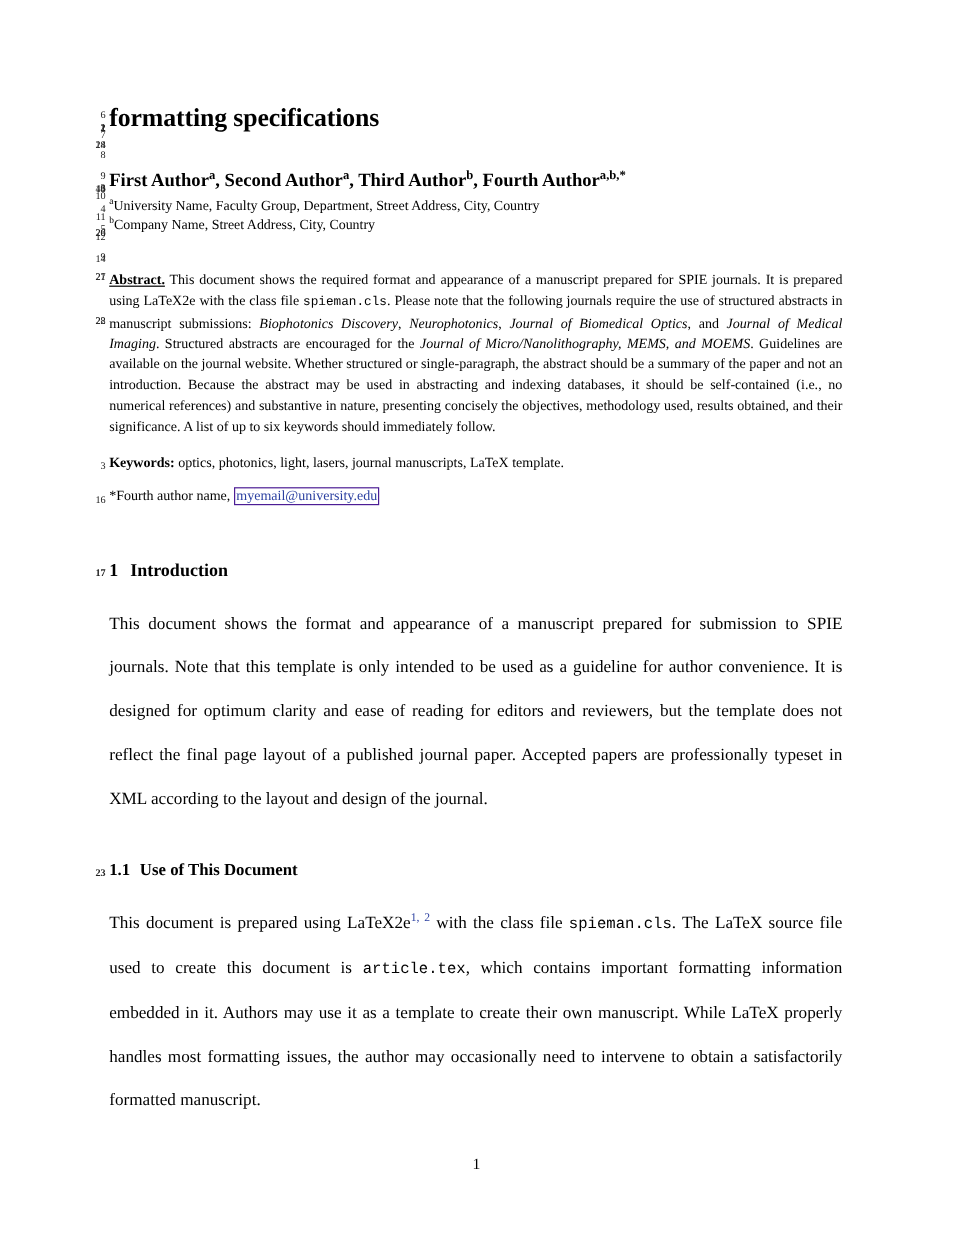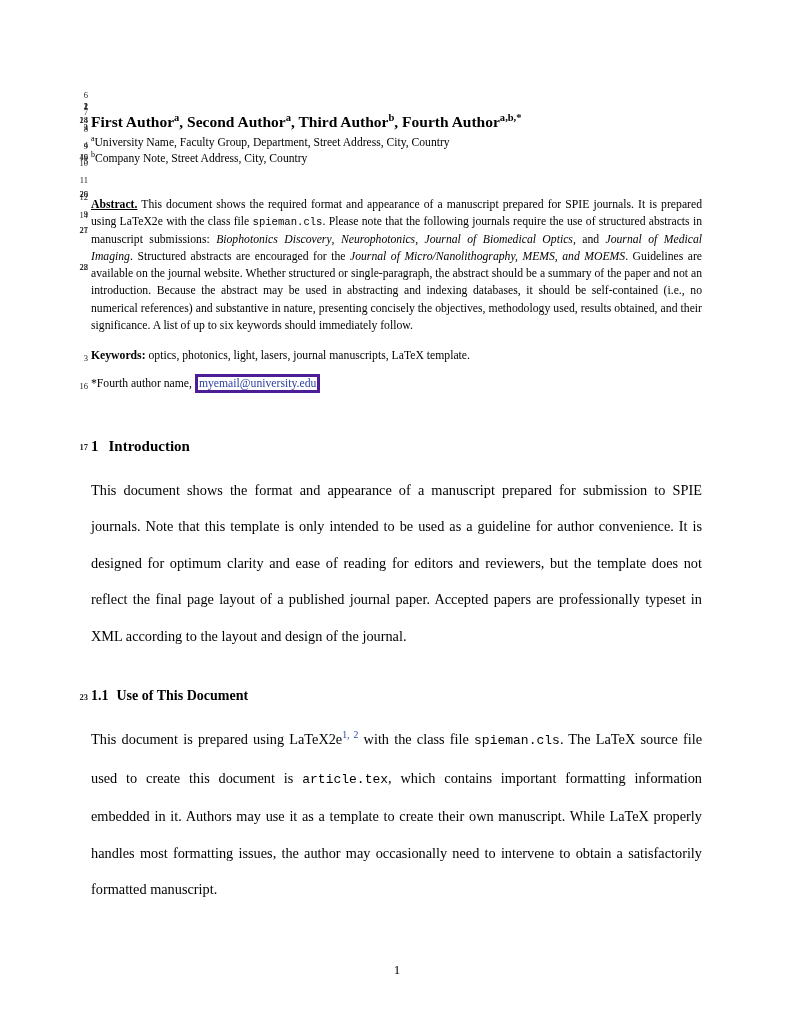--- a/index.html
+++ b/index.html
@@ -85,21 +85,21 @@
     position: relative;
   }
   .corresp {
     margin-top: 11px;
     font-size: 11.7px;
     line-height: 17px;
     position: relative;
   }
   .email {
     color: #2a3fa0;
-    border: 3px solid #4c1d95;
+    border: 1px solid #4c1d95;
     padding: 0 1px;
     text-decoration: none;
   }
   h2.section {
     font-size: 15px;
     font-weight: bold;
     margin: 46px 0 0 0;
     position: relative;
   }
   h2.section .secnum { margin-right: 10px; }
@@ -132,35 +132,36 @@
 
 <div class="page">
   <div class="content">
 
     <h1 class="title">
       <span class="title-line">
         <span class="lineno" style="top:8px">1</span>
       </span>
       <span class="title-line">
         <span class="lineno" style="top:8px">2</span>
+        <span>formatting specifications</span>
       </span>
     </h1>
 
     <div class="authors">
       <span class="lineno" style="top:5px">3</span>
       <span>First Author</span><sup>a</sup>, <span>Second Author</span><sup>a</sup>, <span>Third Author</span><sup>b</sup>, <span>Fourth Author</span><sup>a,b,*</sup>
     </div>
 
     <div class="affil" style="margin-top:3px">
       <span class="lineno" style="top:3px">4</span>
       <sup>a</sup><span>University Name, Faculty Group, Department, Street Address, City, Country</span>
     </div>
     <div class="affil">
       <span class="lineno" style="top:3px">5</span>
-      <sup>b</sup><span>Company Note, Street Address, City, Country</span>
+      <sup>b</sup><span>Company Name, Street Address, City, Country</span>
     </div>
 
     <div class="abstract">
       <span class="lineno" style="top:3px">6</span>
       <span class="lineno" style="top:20px">7</span>
       <span class="lineno" style="top:37px">8</span>
       <span class="lineno" style="top:54px">9</span>
       <span class="lineno" style="top:71px">10</span>
       <span class="lineno" style="top:88px">11</span>
       <span class="lineno" style="top:105px">12</span>

